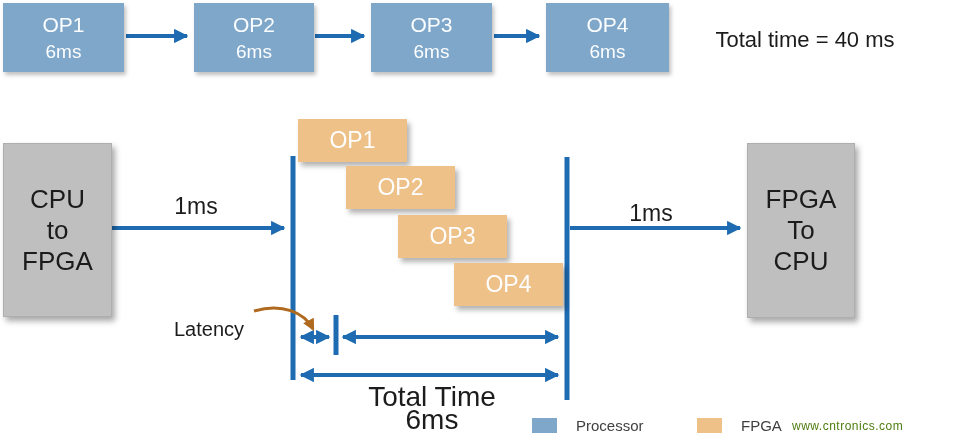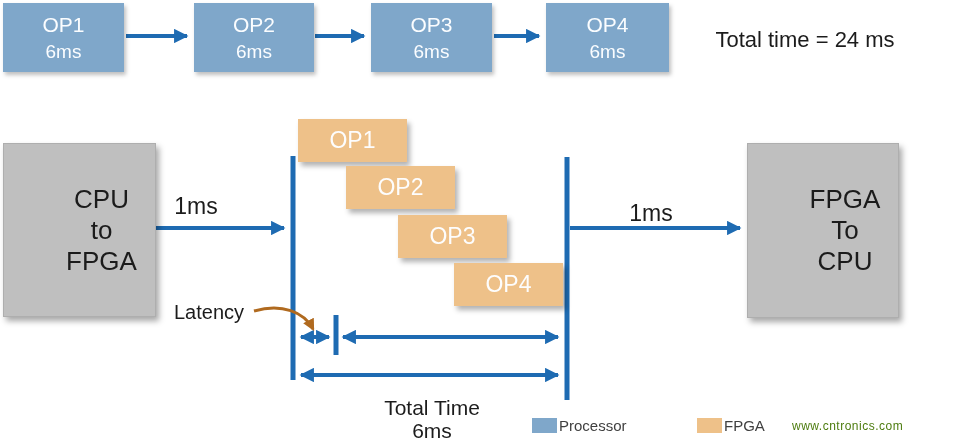--- a/index.html
+++ b/index.html
@@ -26,30 +26,29 @@
     display:flex;align-items:center;justify-content:center;
     font-size:23px;box-shadow:3px 4px 5px rgba(0,0,0,0.3);
   }
 
   
   .grayblock{
     background:#BFBFBF;color:#1b1b1b;border:1px solid #aeaeae;
     display:flex;flex-direction:column;align-items:center;justify-content:center;
     font-size:26px;line-height:31px;text-align:center;
     box-shadow:3px 4px 6px rgba(0,0,0,0.35);
-    padding-left:44px;
   }
 
   .lbl{color:#1c1c1c;text-align:center;}
 
   .legend-item{display:flex;align-items:center;}
   .swatch{width:25px;height:15px;display:inline-block;}
   .swatch.blue{background:#7FA7CA;}
   .swatch.orange{background:#EEC189;}
-  .legend-item .legend-text{margin-left:2px;font-size:15px;color:#3f3f3f;}
+  .legend-item .legend-text{margin-left:19px;font-size:15px;color:#3f3f3f;}
 
   .watermark{color:#4d7c0f;font-size:12px;letter-spacing:0.5px;}
 </style>
 </head>
 <body>
 
 <div class="canvas">
 
   <svg class="overlay">
     <defs>
@@ -88,21 +87,21 @@
     <span class="t">6ms</span>
   </div>
   <div class="abs opbox" style="left:371px;top:3px;width:121px;height:69px;">
     <span class="n">OP3</span>
     <span class="t">6ms</span>
   </div>
   <div class="abs opbox" style="left:546px;top:3px;width:123px;height:69px;">
     <span class="n">OP4</span>
     <span class="t">6ms</span>
   </div>
-  <div class="abs lbl" style="left:695px;top:27px;width:220px;font-size:22px;">Total time = 24 ms</div>
+  <div class="abs lbl" style="left:695px;top:27px;width:220px;font-size:22px;">Total time = 40 ms</div>
 
   <div class="abs grayblock" style="left:3px;top:143px;width:107px;height:172px;">
     <span>CPU</span>
     <span>to</span>
     <span>FPGA</span>
   </div>
 
   <div class="abs lbl" style="left:160px;top:193px;width:72px;font-size:23px;">1ms</div>
   <div class="abs lbl" style="left:615px;top:200px;width:72px;font-size:23px;">1ms</div>
 
@@ -118,25 +117,25 @@
   <div class="abs stair" style="left:454px;top:263px;width:109px;height:43px;">
     <span>OP4</span>
   </div>
 
   <div class="abs grayblock" style="left:747px;top:143px;width:106px;height:173px;">
     <span>FPGA</span>
     <span>To</span>
     <span>CPU</span>
   </div>
 
-  <div class="abs lbl" style="left:164px;top:301px;width:90px;font-size:20px;line-height:23px;">
+  <div class="abs lbl" style="left:164px;top:318px;width:90px;font-size:20px;line-height:23px;">
     <div>Latency</div>
   </div>
 
-  <div class="abs lbl" style="left:360px;top:396px;width:144px;font-size:21px;line-height:23px;">
+  <div class="abs lbl" style="left:360px;top:385px;width:144px;font-size:28px;line-height:23px;">
     <div>Total Time</div>
     <div>6ms</div>
   </div>
 
   <div class="abs legend-item" style="left:532px;top:417px;">
     <span class="swatch blue"></span>
     <span class="legend-text">Processor</span>
   </div>
   <div class="abs legend-item" style="left:697px;top:417px;">
     <span class="swatch orange"></span>

